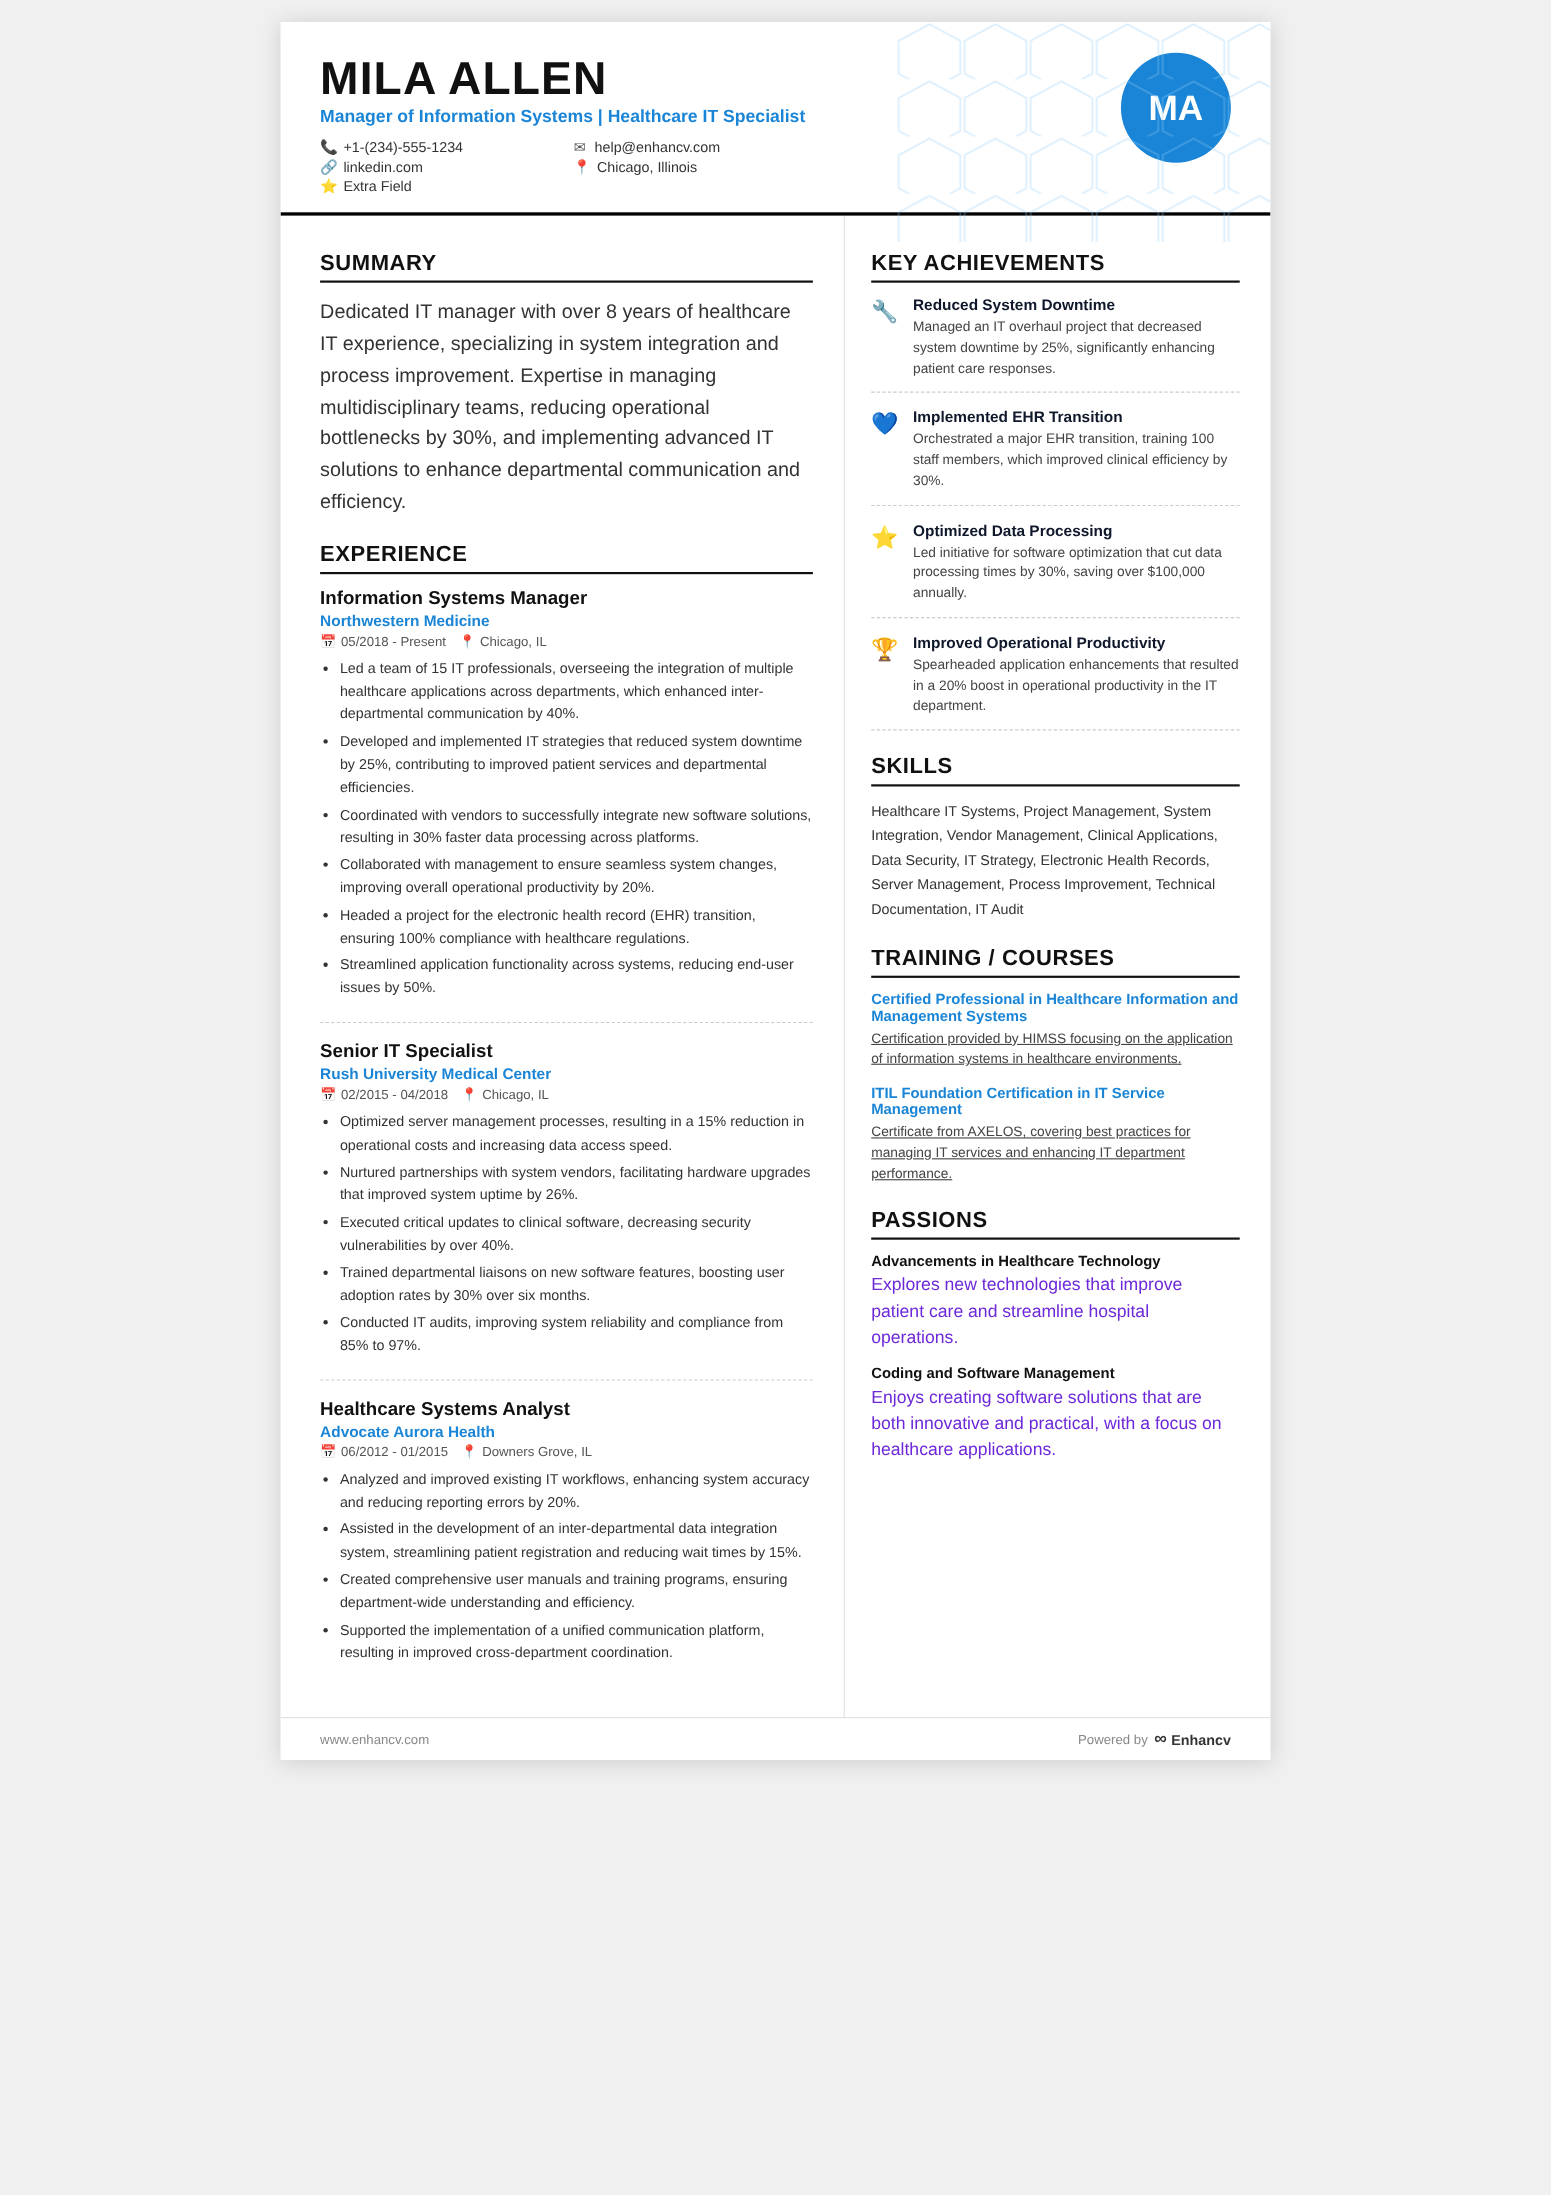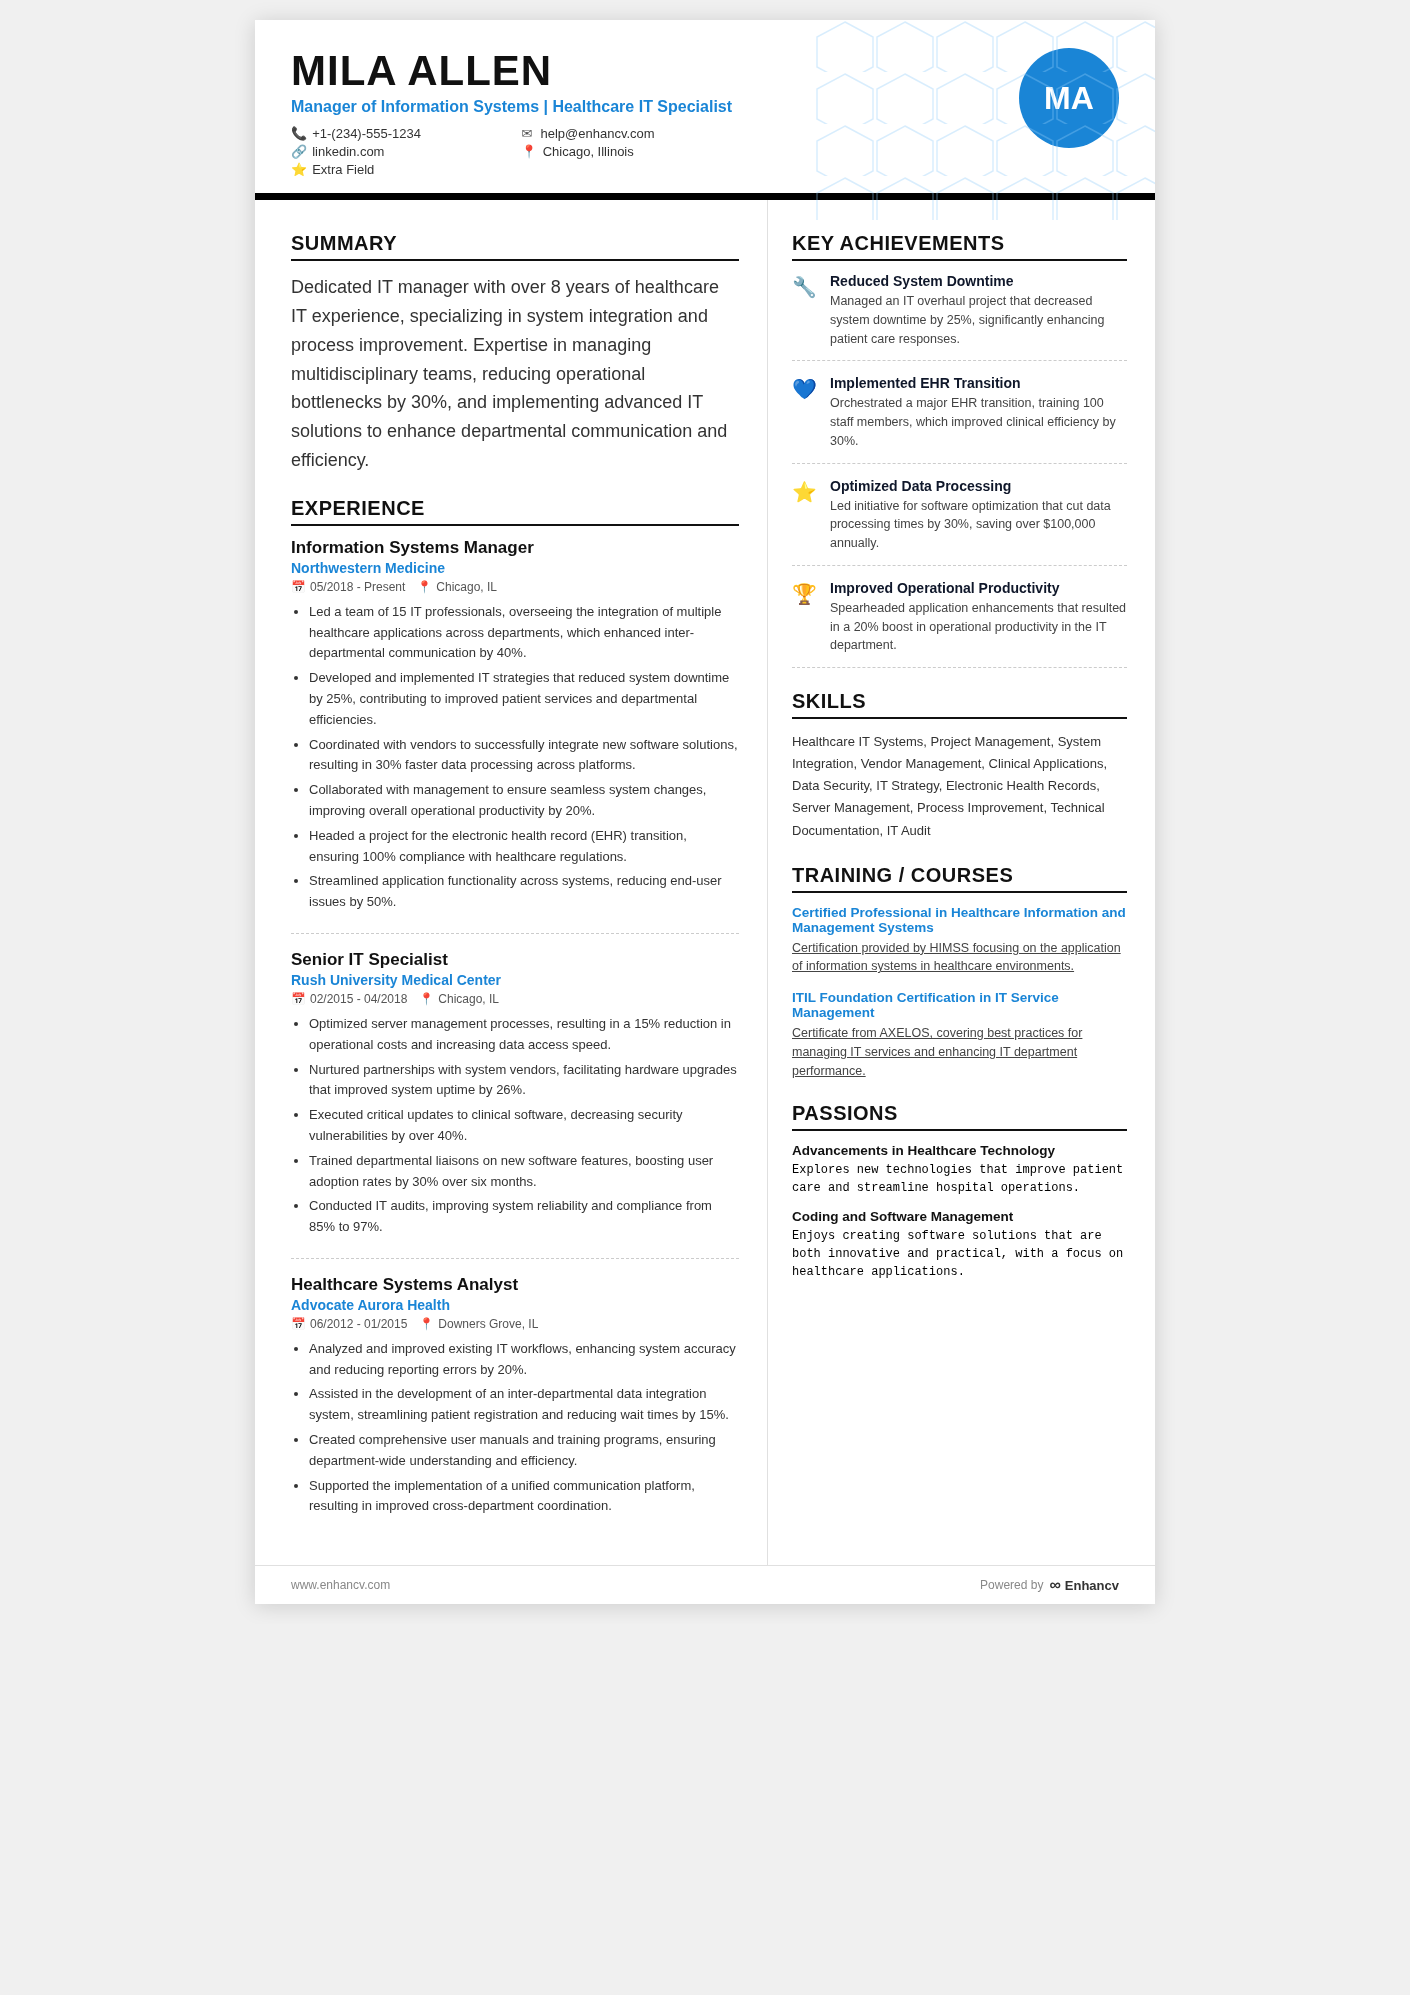--- a/index.html
+++ b/index.html
@@ -31,21 +31,21 @@
     .right-col {
       flex: 0 0 43%;
       padding: 32px 28px 32px 24px;
     }
     
     .header {
       padding: 28px 36px 16px 36px;
       display: flex;
       align-items: flex-start;
       justify-content: space-between;
-      border-bottom: 7px solid #000000;
+      border-bottom: 3px solid #000000;
       position: relative;
     }
     .header-left {}
     .header-name {
       font-size: 42px;
       font-weight: 900;
       color: #111;
       letter-spacing: 1px;
       line-height: 1.1;
     }
@@ -207,24 +207,23 @@
     .passion-item {
       margin-bottom: 12px;
     }
     .passion-title {
       font-size: 13.5px;
       font-weight: 700;
       color: #111;
       margin-bottom: 3px;
     }
     .passion-desc {
-      font-size: 12px;
-      color: #000000;
+      font-size: 16px;
+      color: #6d28d9;
       line-height: 1.5;
-      font-family: Liberation Mono, monospace;
     }
     
     .footer {
       padding: 10px 36px;
       display: flex;
       justify-content: space-between;
       align-items: center;
       border-top: 1px solid #e0e0e0;
       font-size: 12px;
       color: #888;

